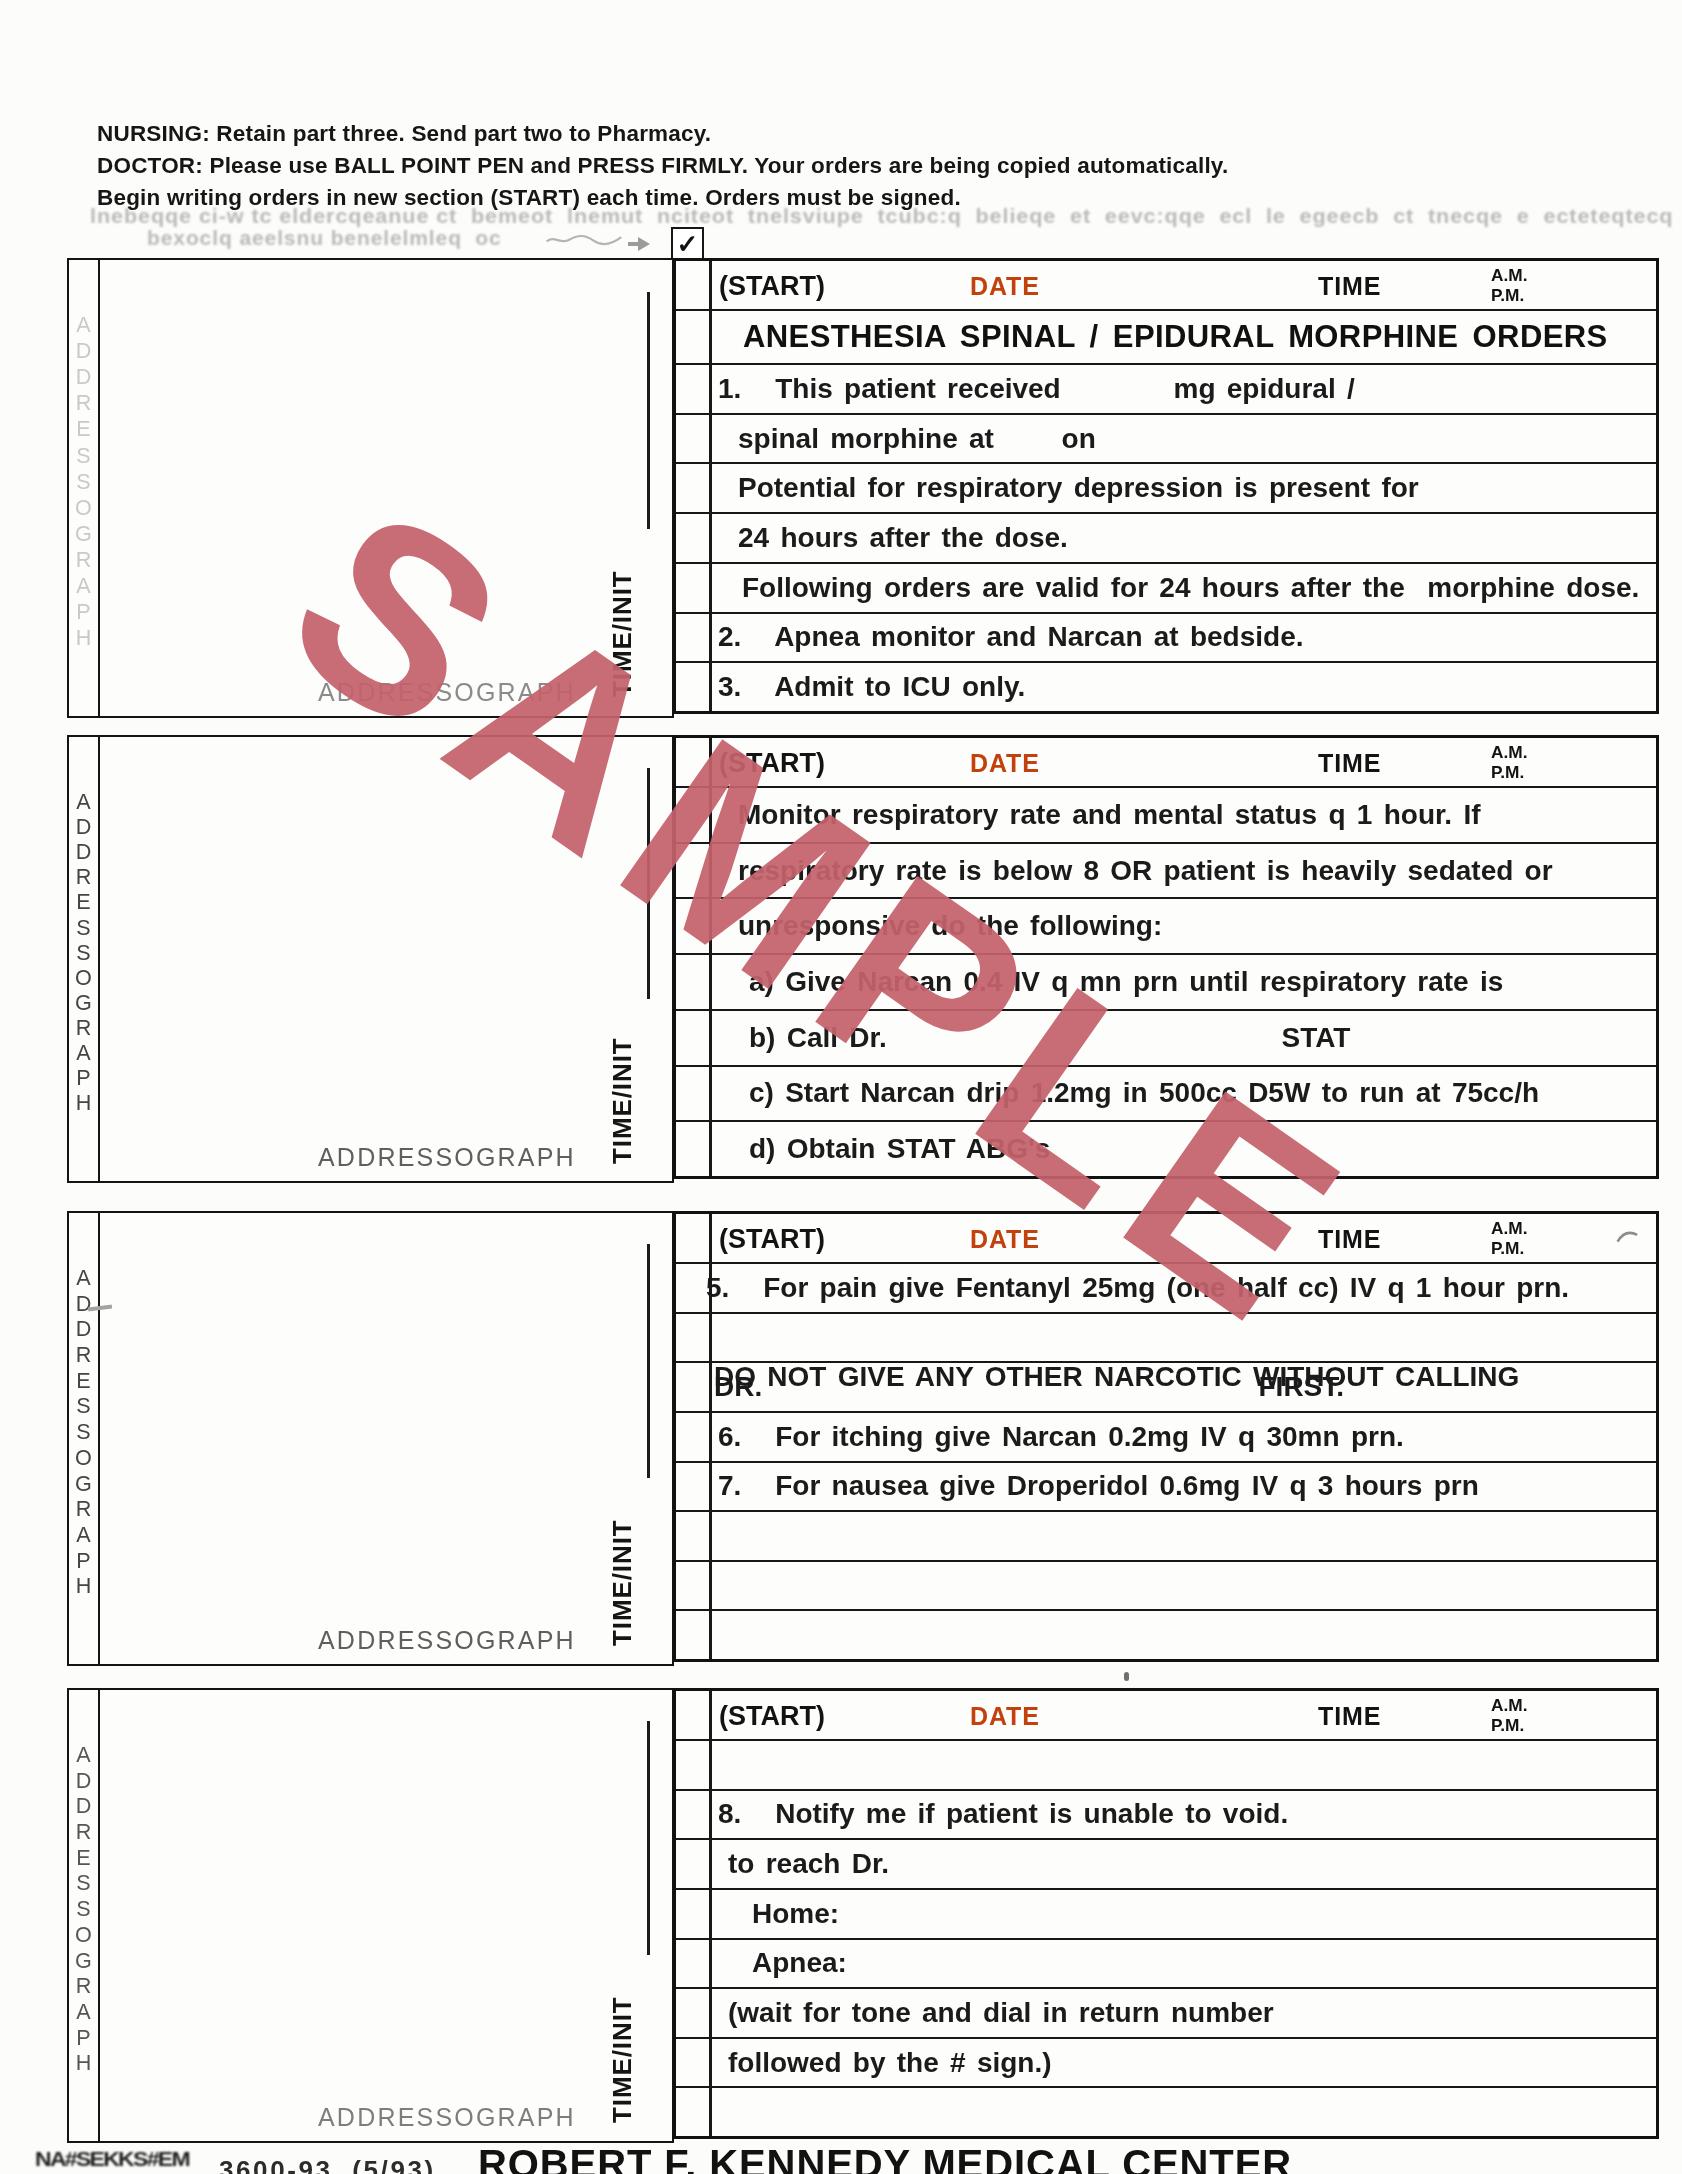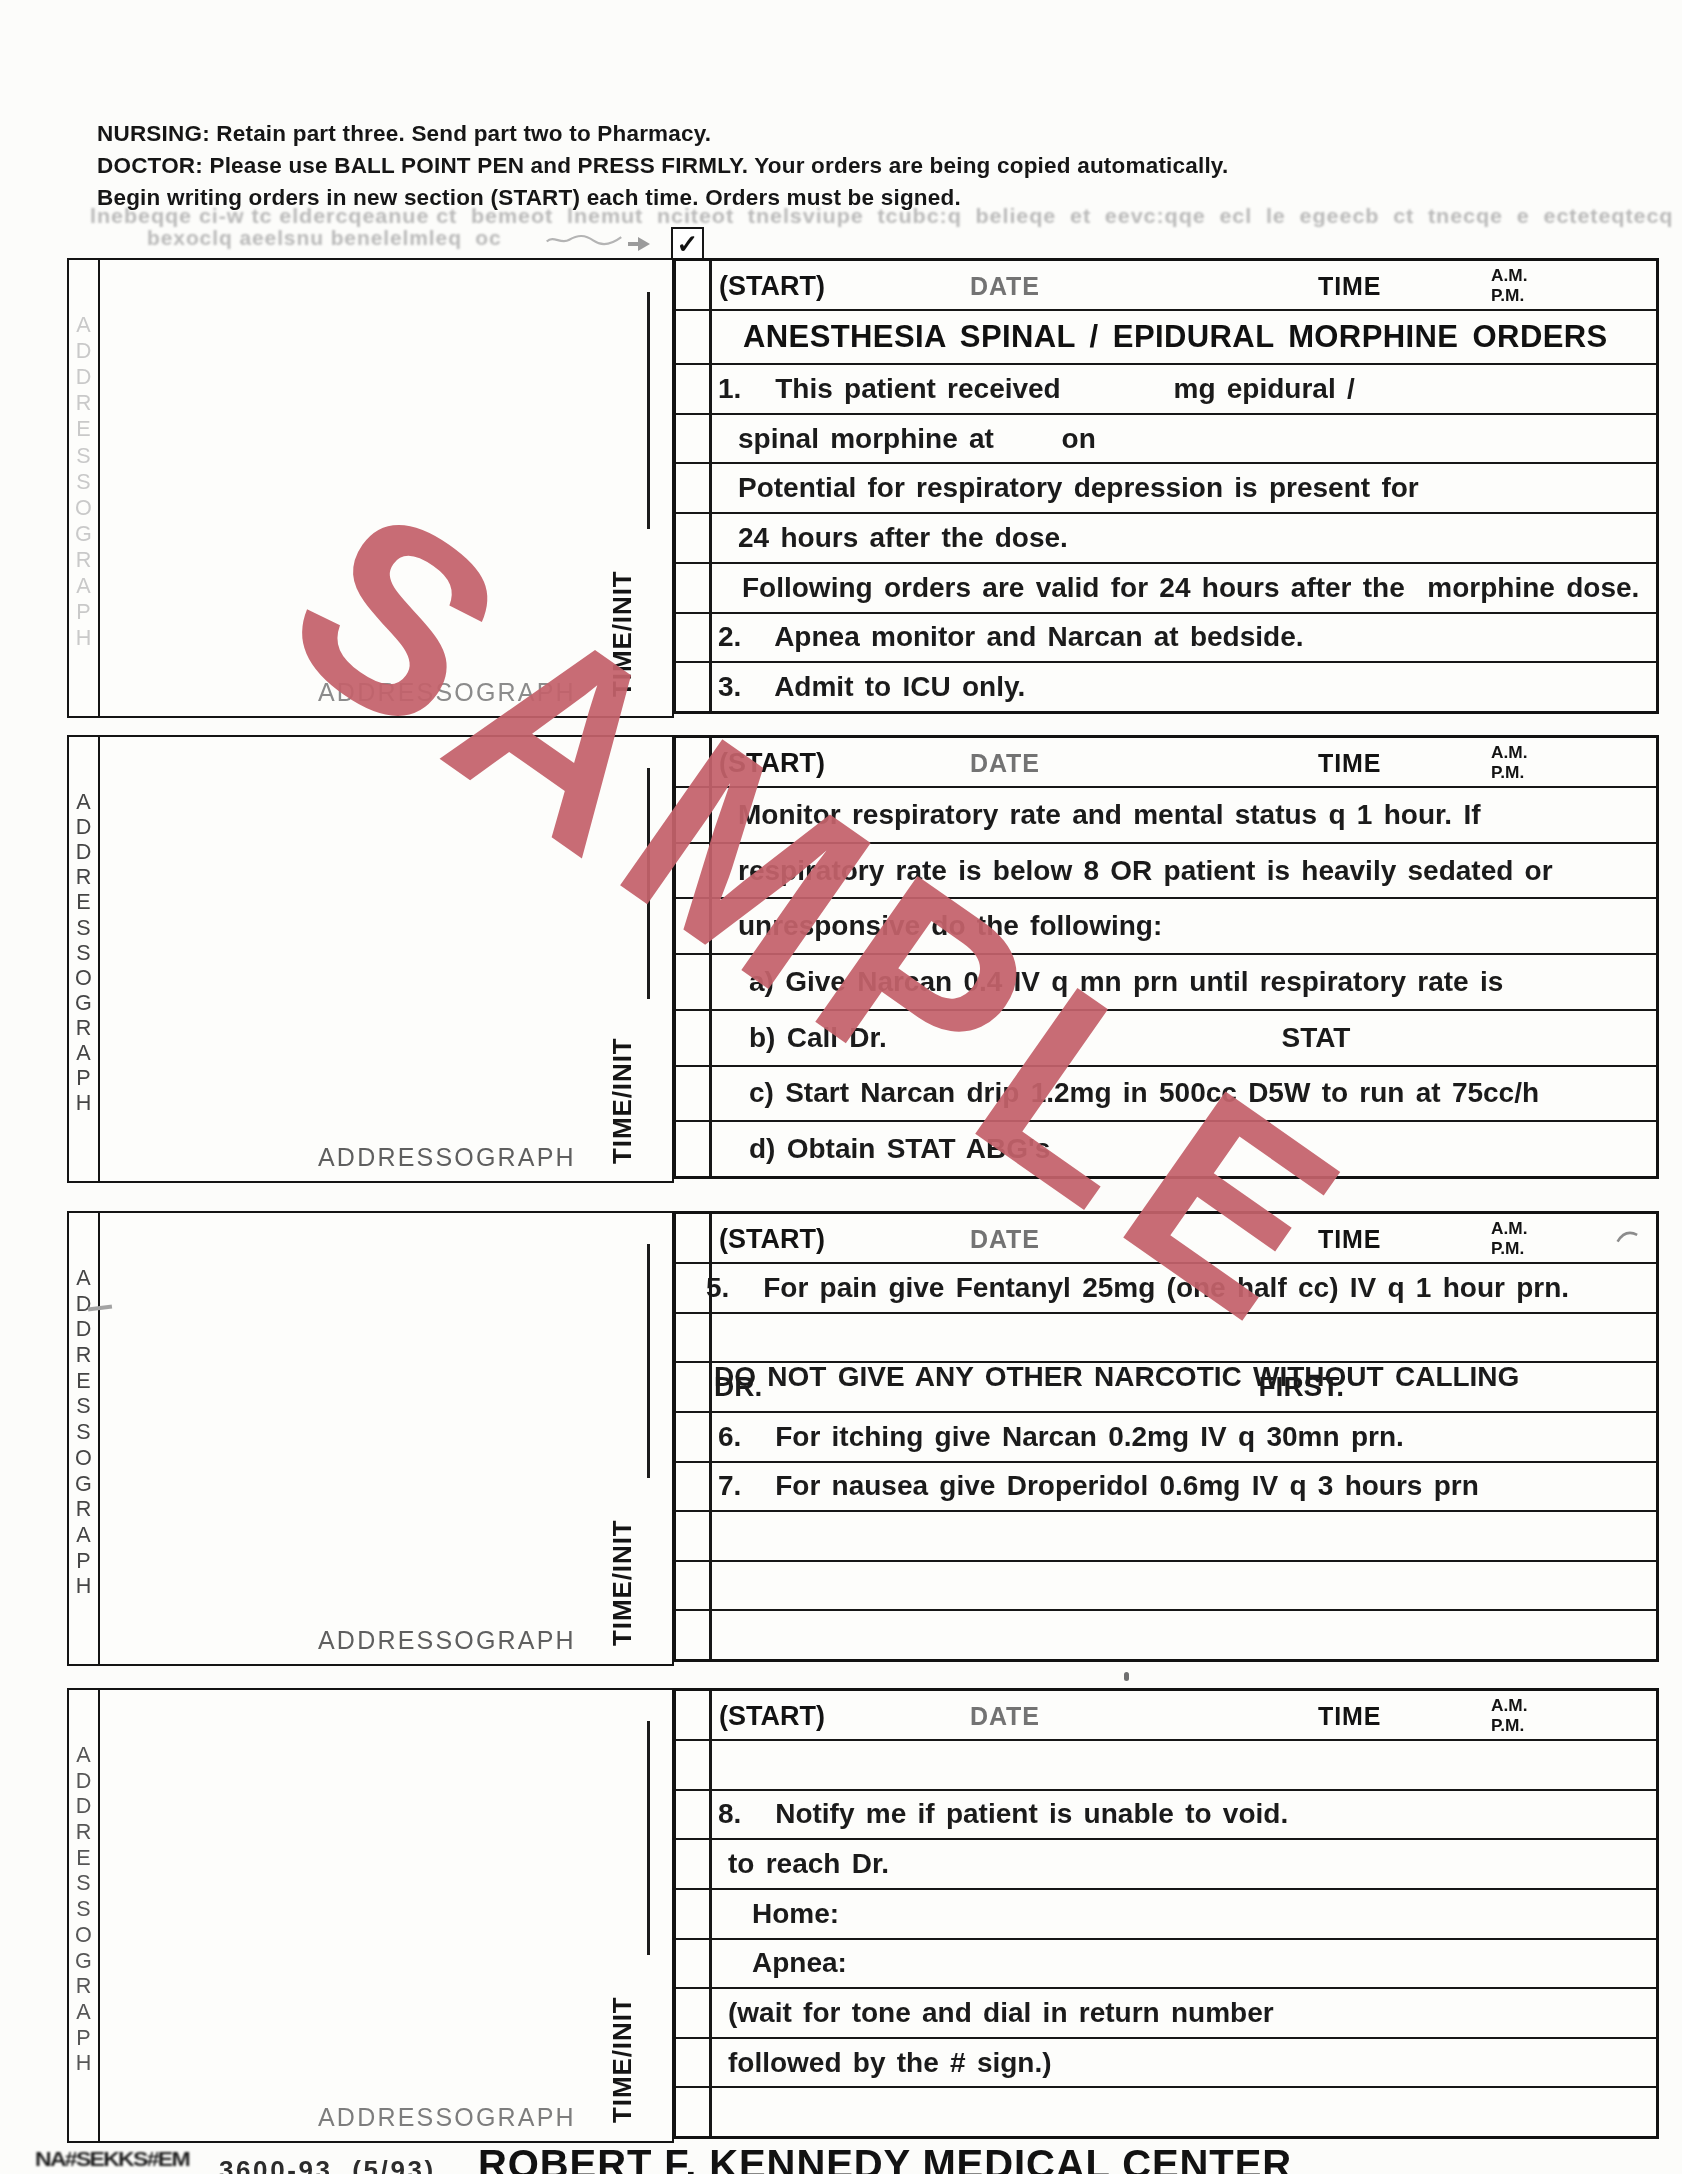--- a/index.html
+++ b/index.html
@@ -38,21 +38,21 @@
             font-size:26px;font-weight:700;color:#151515;letter-spacing:0.9px;
             display:flex;align-items:center;}
   .ad-bottom{position:absolute;font-size:25px;letter-spacing:2.2px;font-weight:400;}
 
   
   .orders-table{border:3.5px solid #121212;background:#fdfdfb;box-sizing:border-box;
                 display:flex;flex-direction:column;overflow:hidden;}
   .colline{position:absolute;left:33px;top:0;bottom:0;width:2.6px;background:#171717;}
   .hdr{position:relative;height:48px;flex:0 0 48px;}
   .hdr .h-start{position:absolute;left:43px;top:9.5px;font-size:27px;font-weight:700;color:#131313;}
-  .hdr .h-date{position:absolute;left:294px;top:11.2px;font-size:25px;font-weight:700;color:#737373;letter-spacing:0.9px;}
+  .hdr .h-date{position:absolute;left:294px;top:11.2px;font-size:25px;font-weight:700;color:#c2410c;letter-spacing:0.9px;}
   .hdr .h-time{position:absolute;left:642px;top:11.2px;font-size:25px;font-weight:700;color:#131313;letter-spacing:0.9px;}
   .hdr .h-ampm{position:absolute;left:815px;top:3.5px;font-size:17.3px;font-weight:700;
                color:#131313;line-height:20px;}
   .title-row{position:relative;flex:0 0 52px;border-top:2.6px solid #171717;
              display:flex;align-items:center;}
   .title-row span{position:absolute;left:67px;font-size:31px;font-weight:700;color:#111;
                   letter-spacing:0.4px;word-spacing:5.2px;white-space:pre;}
   .row{position:relative;flex:1 1 0;border-top:2.6px solid #171717;}
   .rowtext{position:absolute;top:50%;transform:translateY(-50%);white-space:pre;
            font-size:28px;font-weight:700;color:#1b1b1b;word-spacing:3.5px;}

